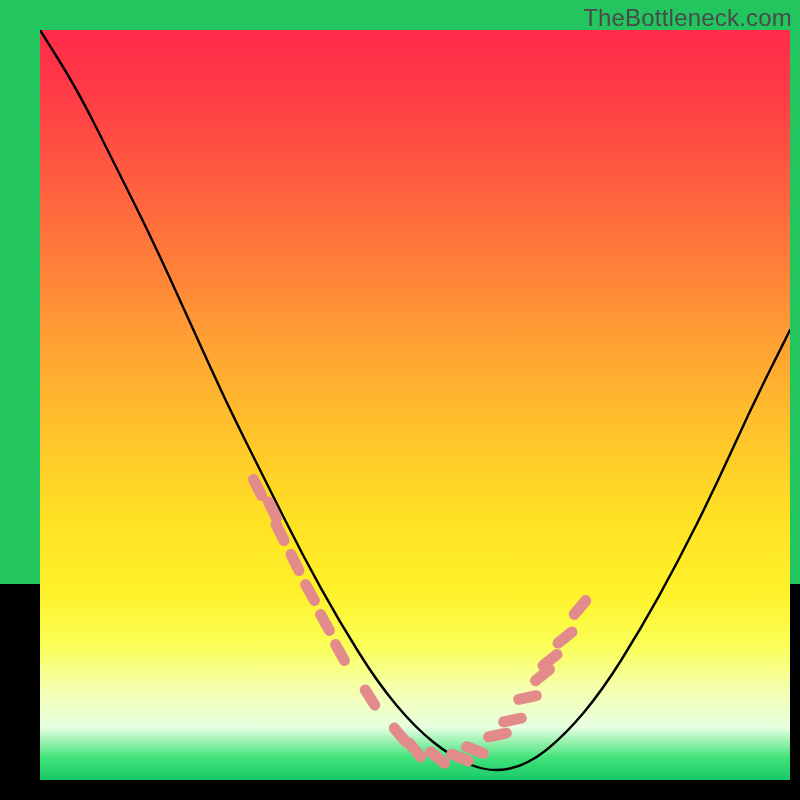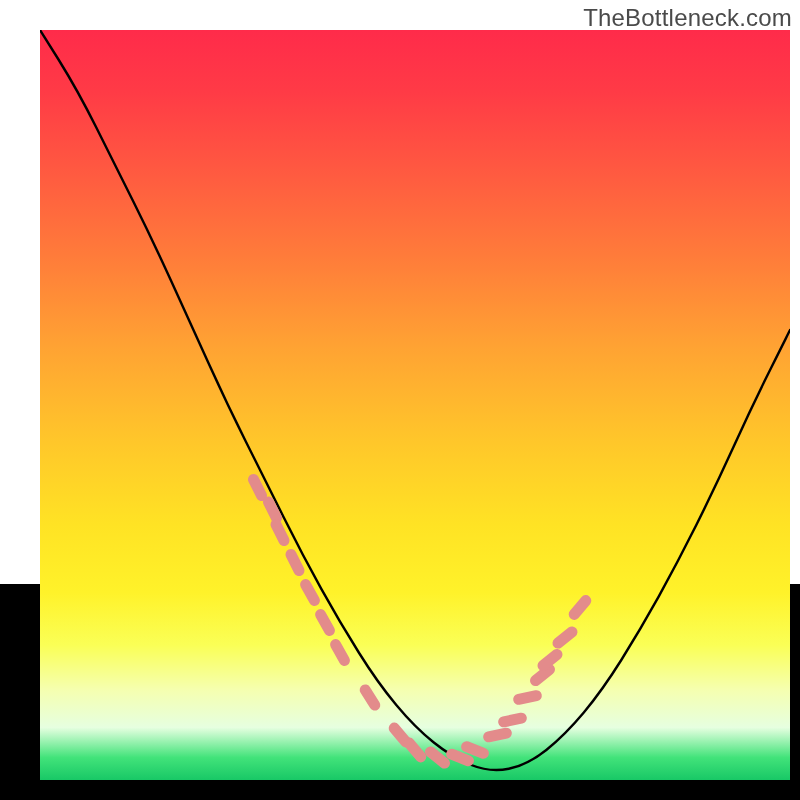--- a/index.html
+++ b/index.html
@@ -8,21 +8,21 @@
     width: 800px;
     height: 800px;
     background: #000;
     font-family: Arial, Helvetica, sans-serif;
     overflow: hidden;
   }
   .frame {
     position: relative;
     width: 800px;
     height: 584px;
-    background: #ffffff;
+    background: #22c55e;
   }
   .plot {
     position: absolute;
     left: 40px;
     top: 30px;
     width: 750px;
     height: 750px;
     background: linear-gradient(
       to bottom,
       #ff2b4a 0%,

